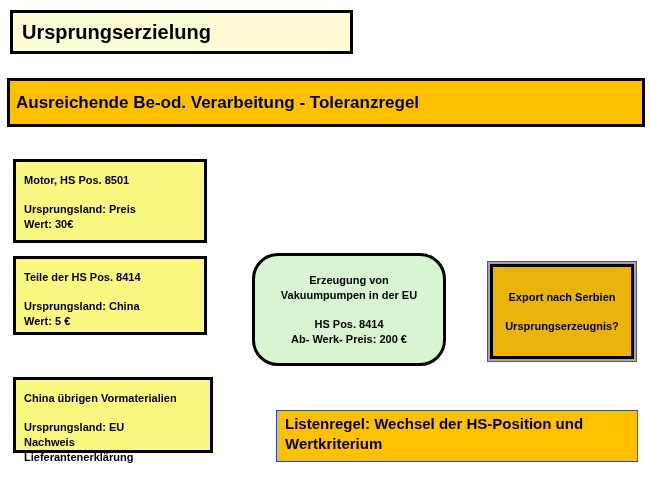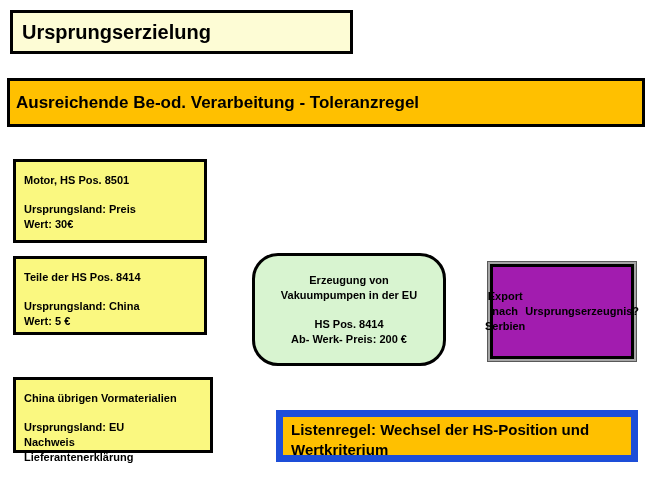--- a/index.html
+++ b/index.html
@@ -54,33 +54,33 @@
     border: 3px solid #000;
     border-radius: 26px;
     display: flex; flex-direction: column;
     align-items: center; justify-content: center;
     text-align: center;
     font-size: 11px;
     line-height: 15px;
   }
   #export-box {
     left: 490px; top: 264px; width: 144px; height: 95px;
-    background: #a21caf;
+    background: #eab308;
     border: 3px solid #000;
     box-shadow: 0 0 0 2px #a6a6a6, 0 0 0 3px #595959;
-    display: flex; flex-direction: row;
+    display: flex; flex-direction: column;
     align-items: center; justify-content: center;
     text-align: center;
     font-size: 11px;
     line-height: 15px;
   }
   #rule-box {
     left: 276px; top: 410px; width: 362px; height: 52px;
     background: #FFC000;
-    border: 7px solid #1d4ed8;
+    border: 1px solid #1d4ed8;
     padding: 3px 8px 0 8px;
     font-size: 15px;
     line-height: 20px;
   }
 </style>
 </head>
 <body>
 
 <div id="slide">
 

